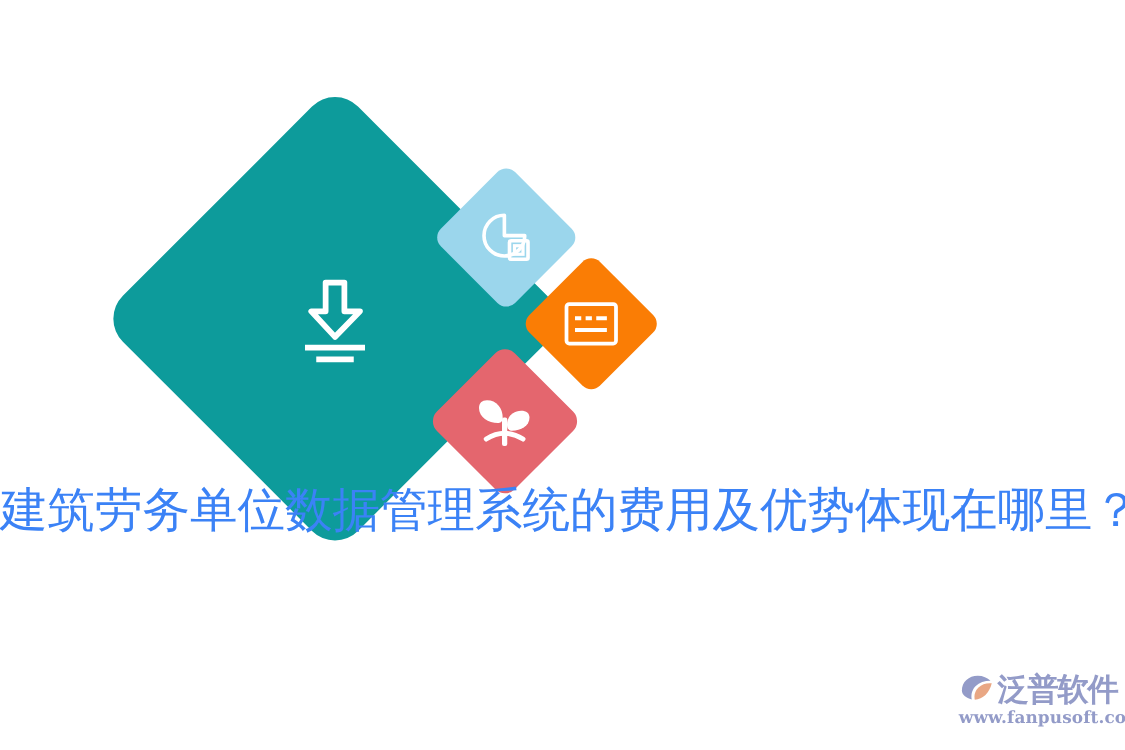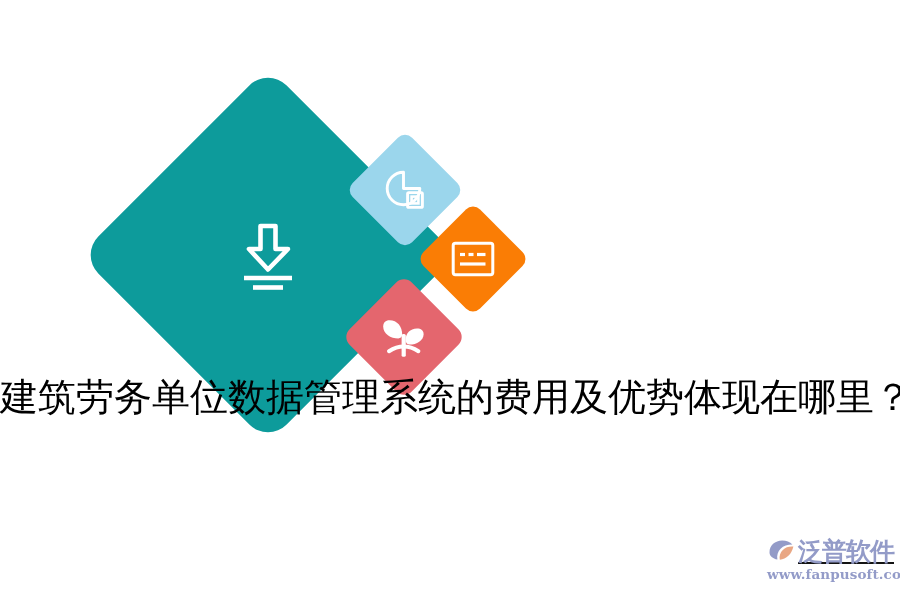--- a/index.html
+++ b/index.html
@@ -72,23 +72,23 @@
     width: 88px;
     height: 88px;
     border-radius: 11px;
     background: #E4666E;
   }
 
   
   .title {
     position: absolute;
     left: 0;
-    top: 372px;
-    width: 900px;
-    color: #000000;
+    top: 383px;
+    width: 900px;
+    color: #3b82f6;
     font-family: "DejaVu Sans", "Liberation Sans", sans-serif;
     font-size: 38px;
     font-weight: 400;
     letter-spacing: 0px;
     white-space: nowrap;
     line-height: 50px;
   }
 
   
   .watermark {
@@ -96,21 +96,20 @@
     left: 766px;
     top: 536px;
     width: 128px;
     height: 52px;
     opacity: 0.92;
   }
   .wm-row {
     display: flex;
     align-items: center;
     height: 32px;
-    text-decoration: underline;
   }
   .wm-mark {
     width: 30px;
     height: 30px;
     flex: 0 0 30px;
     margin-right: 2px;
   }
   .wm-name {
     color: #8A93C4;
     font-family: "DejaVu Sans", "Liberation Sans", sans-serif;

